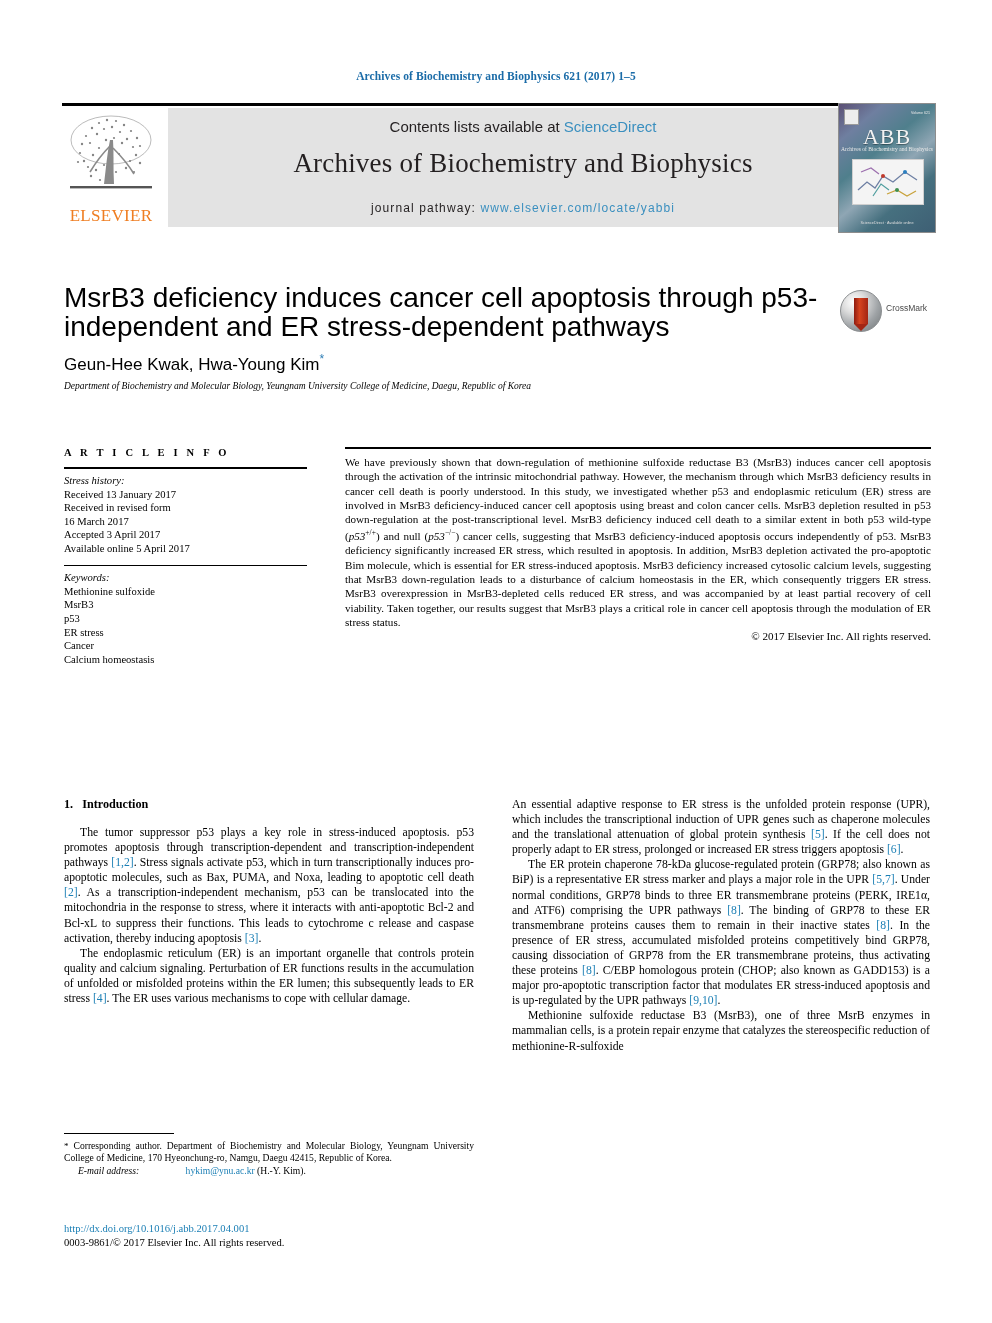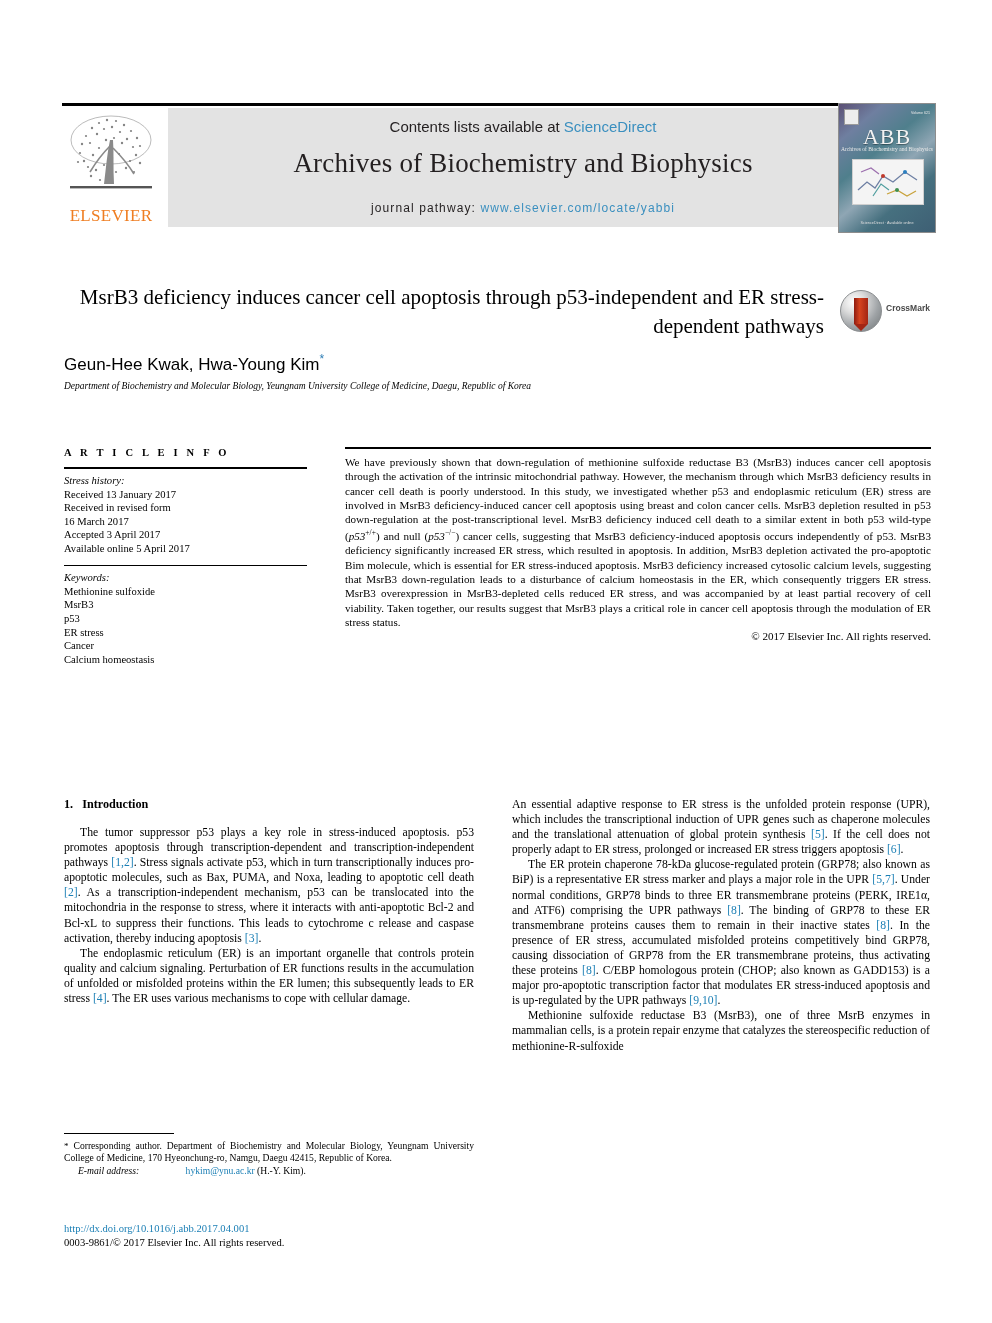--- a/index.html
+++ b/index.html
@@ -165,27 +165,26 @@
     color: #dfdfdf;
   }
 
   
   .title-block {
     position: absolute;
     left: 64px; top: 283px;
     width: 760px;
   }
   .art-title {
-    font-family: Liberation Serif, serif;
-    font-size: 21px;
+    font-family: Liberation Sans, sans-serif;
+    font-size: 28px;
     line-height: 29px;
     color: #000;
     font-weight: normal;
     margin: 0;
-    text-align: right;
   }
   .authors {
     position: absolute;
     left: 64px; top: 352px;
     font-family: "Liberation Sans", sans-serif;
     font-size: 17px;
     color: #000;
   }
   .authors .corr-mark {
     color: #2e7db5;
@@ -227,21 +226,21 @@
     left: 0; bottom: -7px;
     border-left: 7px solid transparent;
     border-right: 7px solid transparent;
     border-top: 7px solid #a32513;
   }
   .cm-text {
     position: absolute;
     left: 46px; top: 15px;
     font-family: "Liberation Sans", sans-serif;
     font-size: 8.5px;
-    font-weight: bold;
+    font-weight: normal;
     color: #4a4a4a;
   }
 
   
   .info-col {
     position: absolute;
     left: 64px; top: 447px;
     width: 243px;
   }
   .abs-col {
@@ -353,20 +352,21 @@
   .imprint .doi { color: #1b7fb5; }
 
   
   .tree-svg { position: absolute; left: 4px; top: 2px; }
 </style>
 </head>
 <body>
 
 <div class="page">
 
+  <div class="runhead">Archives of Biochemistry and Biophysics 621 (2017) 1–5</div>
 
   <div class="masthead">
     <div class="mast-rule-top"></div>
     <div class="mast-grey"></div>
 
     <div class="elsevier-logo">
       <svg class="tree-svg" width="90" height="96" viewBox="0 0 90 96">
         <g fill="#6f6f6f">
           <ellipse cx="45" cy="30" rx="40" ry="24" fill="none" stroke="#777" stroke-width="0.5"></ellipse>
           <g opacity="0.85">

